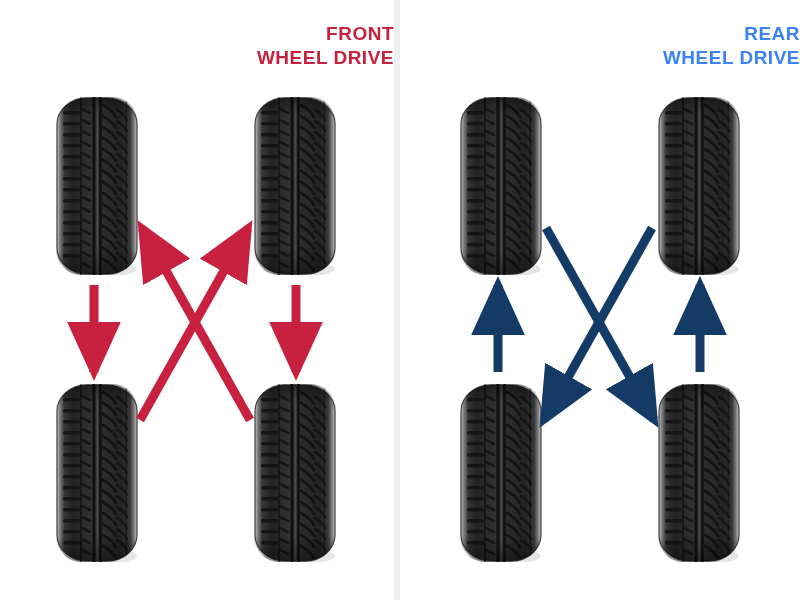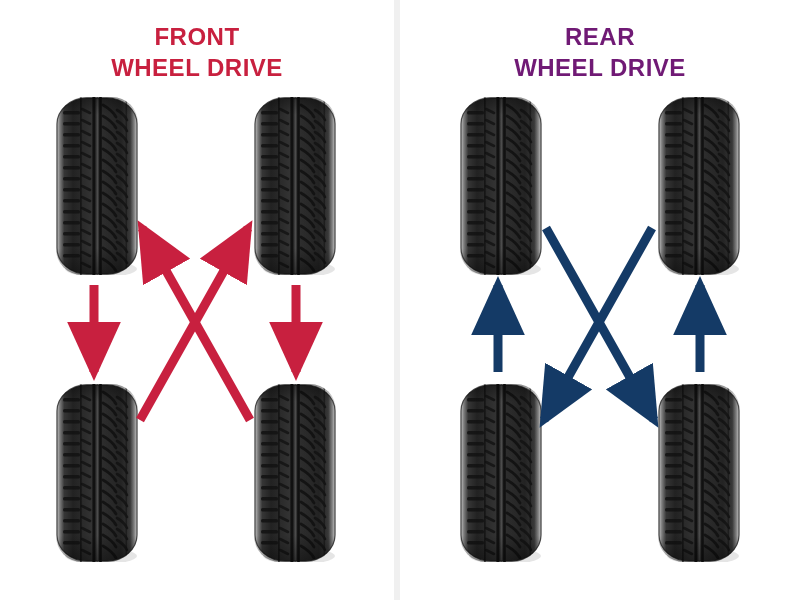--- a/index.html
+++ b/index.html
@@ -24,30 +24,30 @@
   }
   .panel-right{width:400px;}
   .divider{
     flex:0 0 auto;
     width:6px;height:600px;
     background:#f0f0f0;
   }
   .title{
     position:absolute;
     top:22px;left:0;right:0;
-    text-align:center;
+    text-align:right;
     font-weight:bold;
-    font-size:24px;
+    font-size:19px;
     line-height:1.28;
     letter-spacing:0.5px;
     white-space:pre-line;
     user-select:none;
   }
   .title-fwd{color:#c8203f;}
-  .title-rwd{color:#701a75;}
+  .title-rwd{color:#3b82f6;}
   .stage{
     position:absolute;
     top:0;left:0;
     width:100%;height:600px;
   }
   .stage svg{display:block;width:100%;height:100%;}
 </style>
 </head>
 <body>
 

